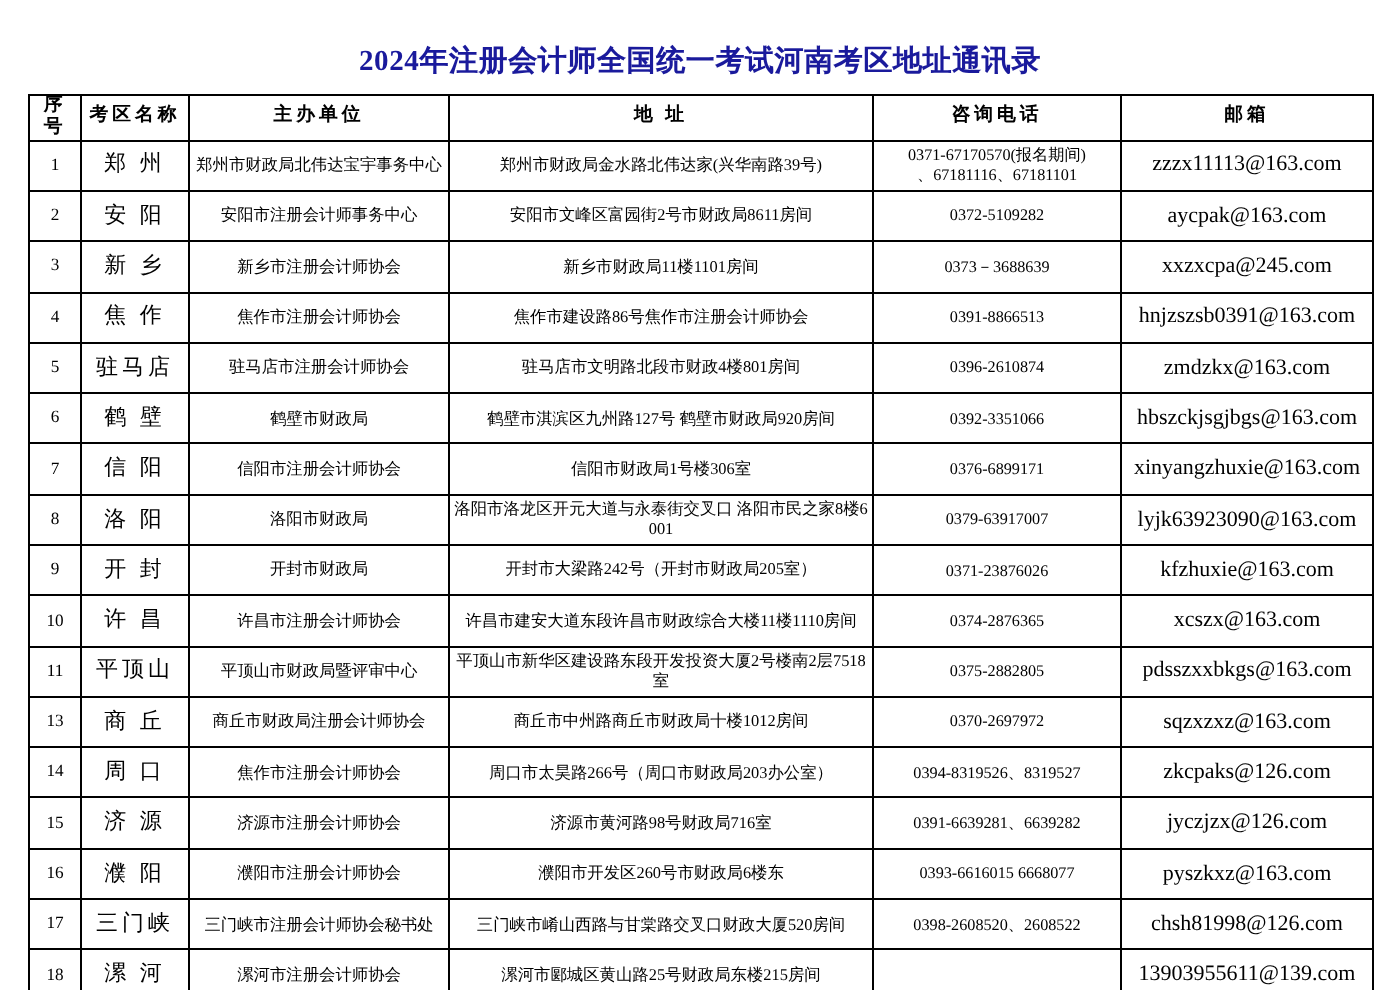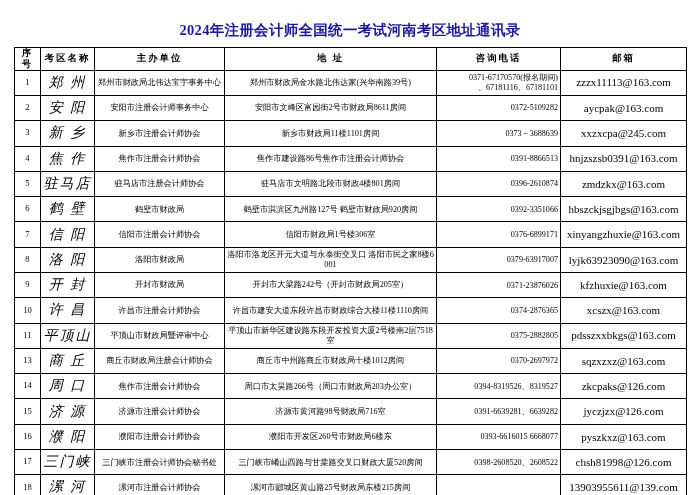--- a/index.html
+++ b/index.html
@@ -52,27 +52,27 @@
     letter-spacing: 2px;
   }
   th.c0 { letter-spacing: 1px; }
   .col0 { width: 26px; }
   .col1 { width: 54px; }
   .col2 { width: 130px; }
   .col3 { width: 212px; }
   .col4 { width: 124px; }
   .col5 { width: 126px; }
   td.c0 { font-size: 8.6px; }
-  td.c1 { letter-spacing: 2px; font-size: 14px; font-style: italic; }
+  td.c1 { letter-spacing: 2px; font-size: 11px; }
   td.c2 { font-size: 8.2px; }
   td.c3 { font-size: 8.2px; }
   td.c4 { font-size: 8.1px; font-family: "Liberation Serif", serif; }
   td.c5 { font-size: 11px; font-family: "Liberation Serif", serif; }
   .two-line { display: block; }
-  .two-line span { display: block; text-align: right; }
+  .two-line span { display: block; }
 </style>
 </head>
 <body>
 
 <div class="page">
   <div class="doc-title">2024年注册会计师全国统一考试河南考区地址通讯录</div>
 
   <table class="contact-table">
     <colgroup>
       <col class="col0">

